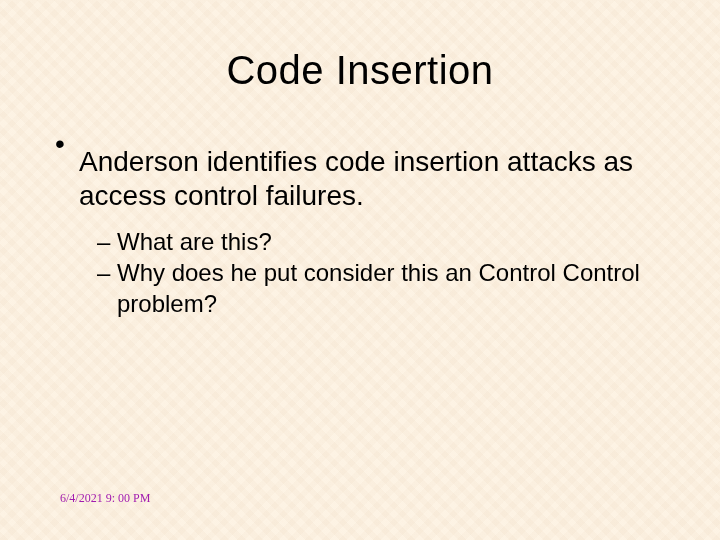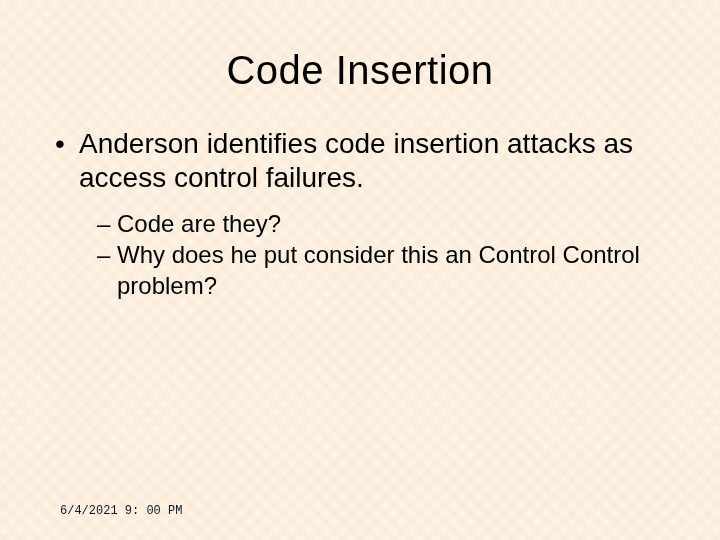--- a/index.html
+++ b/index.html
@@ -44,20 +44,21 @@
     line-height: 1.22;
   }
   .bullet-dot {
     width: 24px;
     flex: 0 0 24px;
     text-align: left;
     font-size: 28px;
   }
   .bullet-text {
     flex: 1;
+    margin-top: 18px;
   }
   .sub-list {
     margin-top: 14px;
     padding-left: 42px;
   }
   .sub-row {
     display: flex;
     align-items: flex-start;
     font-size: 24px;
     line-height: 1.28;
@@ -65,45 +66,45 @@
   .sub-dash {
     width: 20px;
     flex: 0 0 20px;
   }
   .sub-text {
     flex: 1;
   }
   .footer {
     position: absolute;
     left: 60px;
-    bottom: 22px;
+    bottom: 34px;
     font-size: 12px;
-    font-family: Liberation Mono, monospace;
-    color: #0f172a;
+    font-family: Liberation Serif, serif;
+    color: #a21caf;
   }
 </style>
 </head>
 <body>
 
 <div class="slide">
 
   <div class="title">Code Insertion</div>
 
   <div class="body">
 
     <div class="bullet-row">
       <div class="bullet-dot">•</div>
       <div class="bullet-text">Anderson identifies code insertion attacks as access control failures.</div>
     </div>
 
     <div class="sub-list">
 
       <div class="sub-row">
         <div class="sub-dash">–</div>
-        <div class="sub-text">Code are they?</div>
+        <div class="sub-text">What are this?</div>
       </div>
 
       <div class="sub-row">
         <div class="sub-dash">–</div>
         <div class="sub-text">Why does he put consider this an Control Control problem?</div>
       </div>
 
     </div>
 
   </div>

